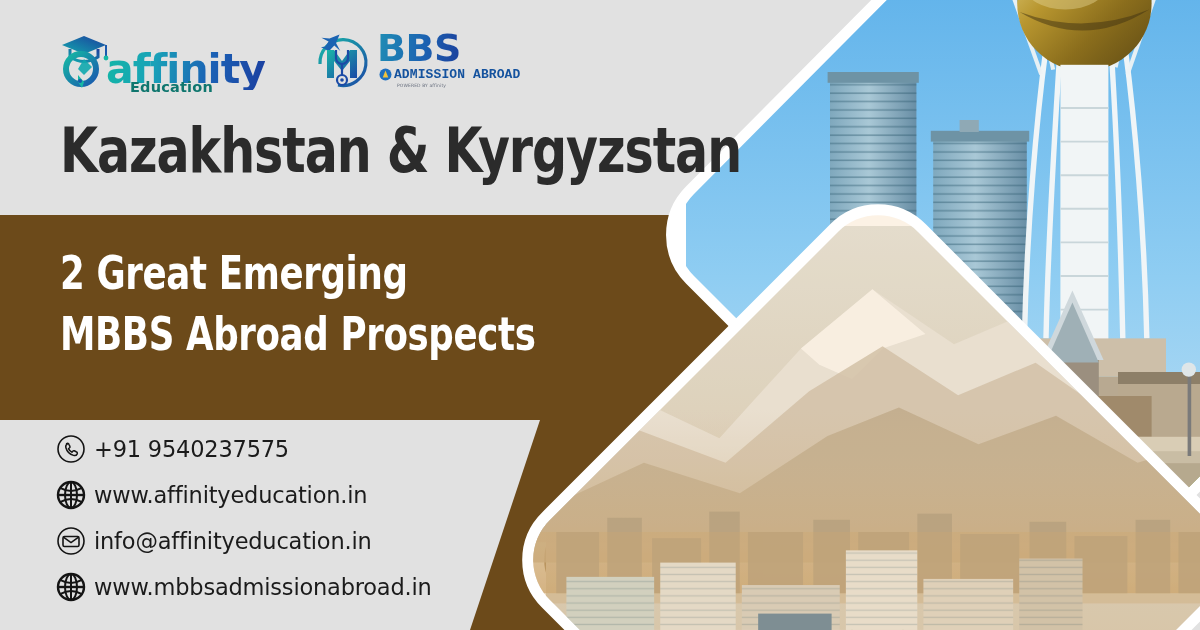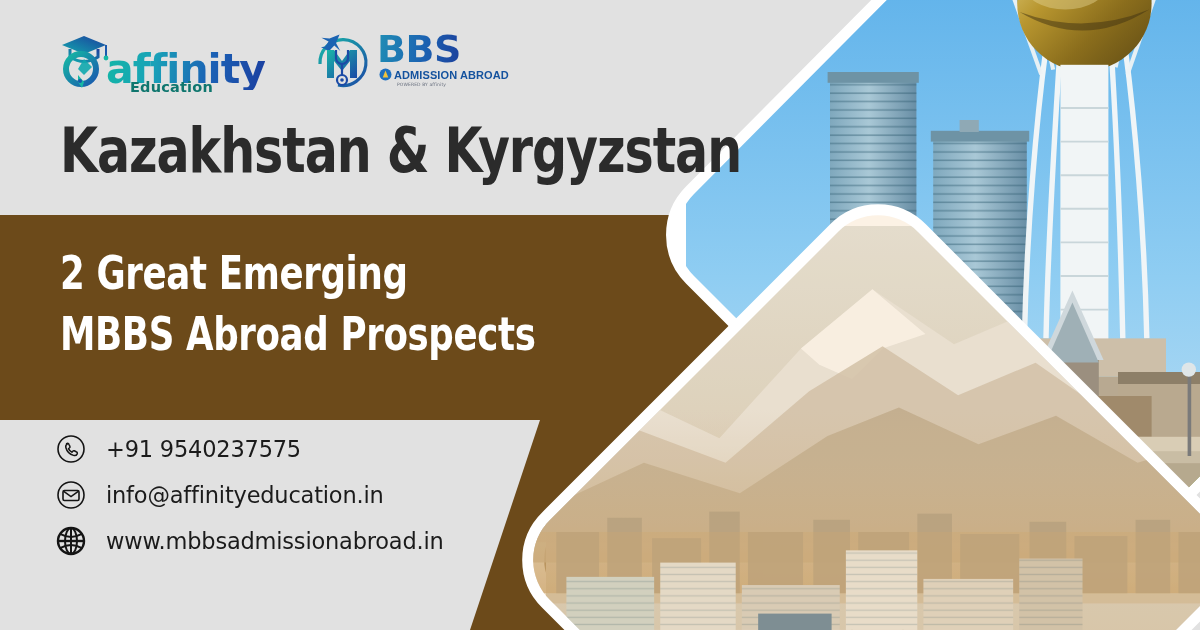--- a/index.html
+++ b/index.html
@@ -36,21 +36,21 @@
   .logo-bbs{display:flex;align-items:center;gap:4px;height:66px;position:relative;}
   .bbs-mark{position:relative;width:62px;height:62px;}
   .bbs-right{position:relative;display:flex;flex-direction:column;align-items:flex-start;}
   .bbs-word{
     font-family:"DejaVu Sans", sans-serif;font-weight:bold;font-size:38px;line-height:.95;
     letter-spacing:-.5px;
     background:linear-gradient(100deg,#1f8fb5 0%,#1c63b2 55%,#1b3f9c 100%);
     -webkit-background-clip:text;background-clip:text;color:transparent;
   }
   .bbs-tag{display:flex;align-items:center;gap:2px;margin-top:1px;margin-left:2px;}
-  .bbs-tag-txt{font-family:Liberation Sans, sans-serif;font-weight:bold;font-size:11px;color:#14529e;letter-spacing:.1px;}
+  .bbs-tag-txt{font-family:Liberation Mono, monospace;font-weight:bold;font-size:13px;color:#14529e;letter-spacing:.1px;}
   .bbs-tag-sub{font-family:"DejaVu Sans", sans-serif;font-size:4.5px;color:#6b7280;letter-spacing:.1px;margin-top:1px;margin-left:20px;}
 
   
   .headline{
     position:absolute;left:60px;top:120px;z-index:25;
     font-family:"DejaVu Sans Condensed","Liberation Sans Narrow","Liberation Sans", sans-serif;
     font-weight:bold;font-size:62px;line-height:1;color:#2b2b2b;
     letter-spacing:-1.2px;white-space:nowrap;
     transform:scaleX(.88);transform-origin:left center;
   }
@@ -58,21 +58,21 @@
   
   .subhead{
     position:absolute;left:60px;top:243px;z-index:25;color:#ffffff;
     font-family:"DejaVu Sans Condensed","Liberation Sans Narrow","Liberation Sans", sans-serif;
     font-weight:bold;font-size:46px;line-height:1.33;letter-spacing:-.4px;
     transform:scaleX(.86);transform-origin:left center;white-space:nowrap;
   }
 
   
   .contacts{position:absolute;left:56px;top:432px;z-index:25;display:flex;flex-direction:column;gap:12px;}
-  .crow{display:flex;align-items:center;gap:20px;height:34px;}
+  .crow{display:flex;align-items:center;gap:8px;height:34px;}
   .cicon{width:30px;height:30px;flex:0 0 30px;display:block;}
   .ctext{
     font-family:"DejaVu Sans", sans-serif;
     font-size:22.5px;color:#1b1b1b;letter-spacing:-.2px;line-height:1;
     font-weight:400;
   }
 </style>
 </head>
 <body>
 
@@ -503,20 +503,31 @@
       <svg class="cicon" viewBox="0 0 30 30" xmlns="http://www.w3.org/2000/svg">
         <circle cx="15" cy="15" r="13" fill="none" stroke="#141414" stroke-width="1.6"></circle>
         <path d="M10.6,9.6 c1.2,-0.6 2,0 2.4,0.9 l0.9,1.9 c0.3,0.7 0.1,1.2 -0.5,1.6 l-0.9,0.6
                  c0.7,1.7 1.9,2.9 3.6,3.6 l0.6,-0.9 c0.4,-0.6 0.9,-0.8 1.6,-0.5 l1.9,0.9
                  c0.9,0.4 1.5,1.2 0.9,2.4 c-0.6,1.2 -2.1,1.7 -3.6,1.3
                  c-3.6,-1 -6.6,-4 -7.6,-7.6 c-0.4,-1.5 0.1,-3 1.3,-3.6 Z" fill="none" stroke="#141414" stroke-width="1.5" stroke-linejoin="round"></path>
       </svg>
       <span class="ctext">+91 9540237575</span>
     </div>
 
+    <div class="crow">
+      <svg class="cicon" viewBox="0 0 30 30" xmlns="http://www.w3.org/2000/svg">
+        <circle cx="15" cy="15" r="13" fill="none" stroke="#141414" stroke-width="2.4"></circle>
+        <ellipse cx="15" cy="15" rx="6" ry="13" fill="none" stroke="#141414" stroke-width="2"></ellipse>
+        <line x1="2" y1="15" x2="28" y2="15" stroke="#141414" stroke-width="2.4"></line>
+        <path d="M4.6,8.2 a22,22 0 0 0 20.8,0" fill="none" stroke="#141414" stroke-width="2"></path>
+        <path d="M4.6,21.8 a22,22 0 0 1 20.8,0" fill="none" stroke="#141414" stroke-width="2"></path>
+        <line x1="15" y1="2" x2="15" y2="28" stroke="#141414" stroke-width="2"></line>
+      </svg>
+      <span class="ctext">www.affinityeducation.in</span>
+    </div>
 
     <div class="crow">
       <svg class="cicon" viewBox="0 0 30 30" xmlns="http://www.w3.org/2000/svg">
         <circle cx="15" cy="15" r="13" fill="none" stroke="#141414" stroke-width="1.6"></circle>
         <rect x="7" y="10.5" width="16" height="10" rx="1.4" fill="none" stroke="#141414" stroke-width="1.6"></rect>
         <path d="M7.4,11.2 L15,16.6 L22.6,11.2" fill="none" stroke="#141414" stroke-width="1.6"></path>
       </svg>
       <span class="ctext">info@affinityeducation.in</span>
     </div>
 

